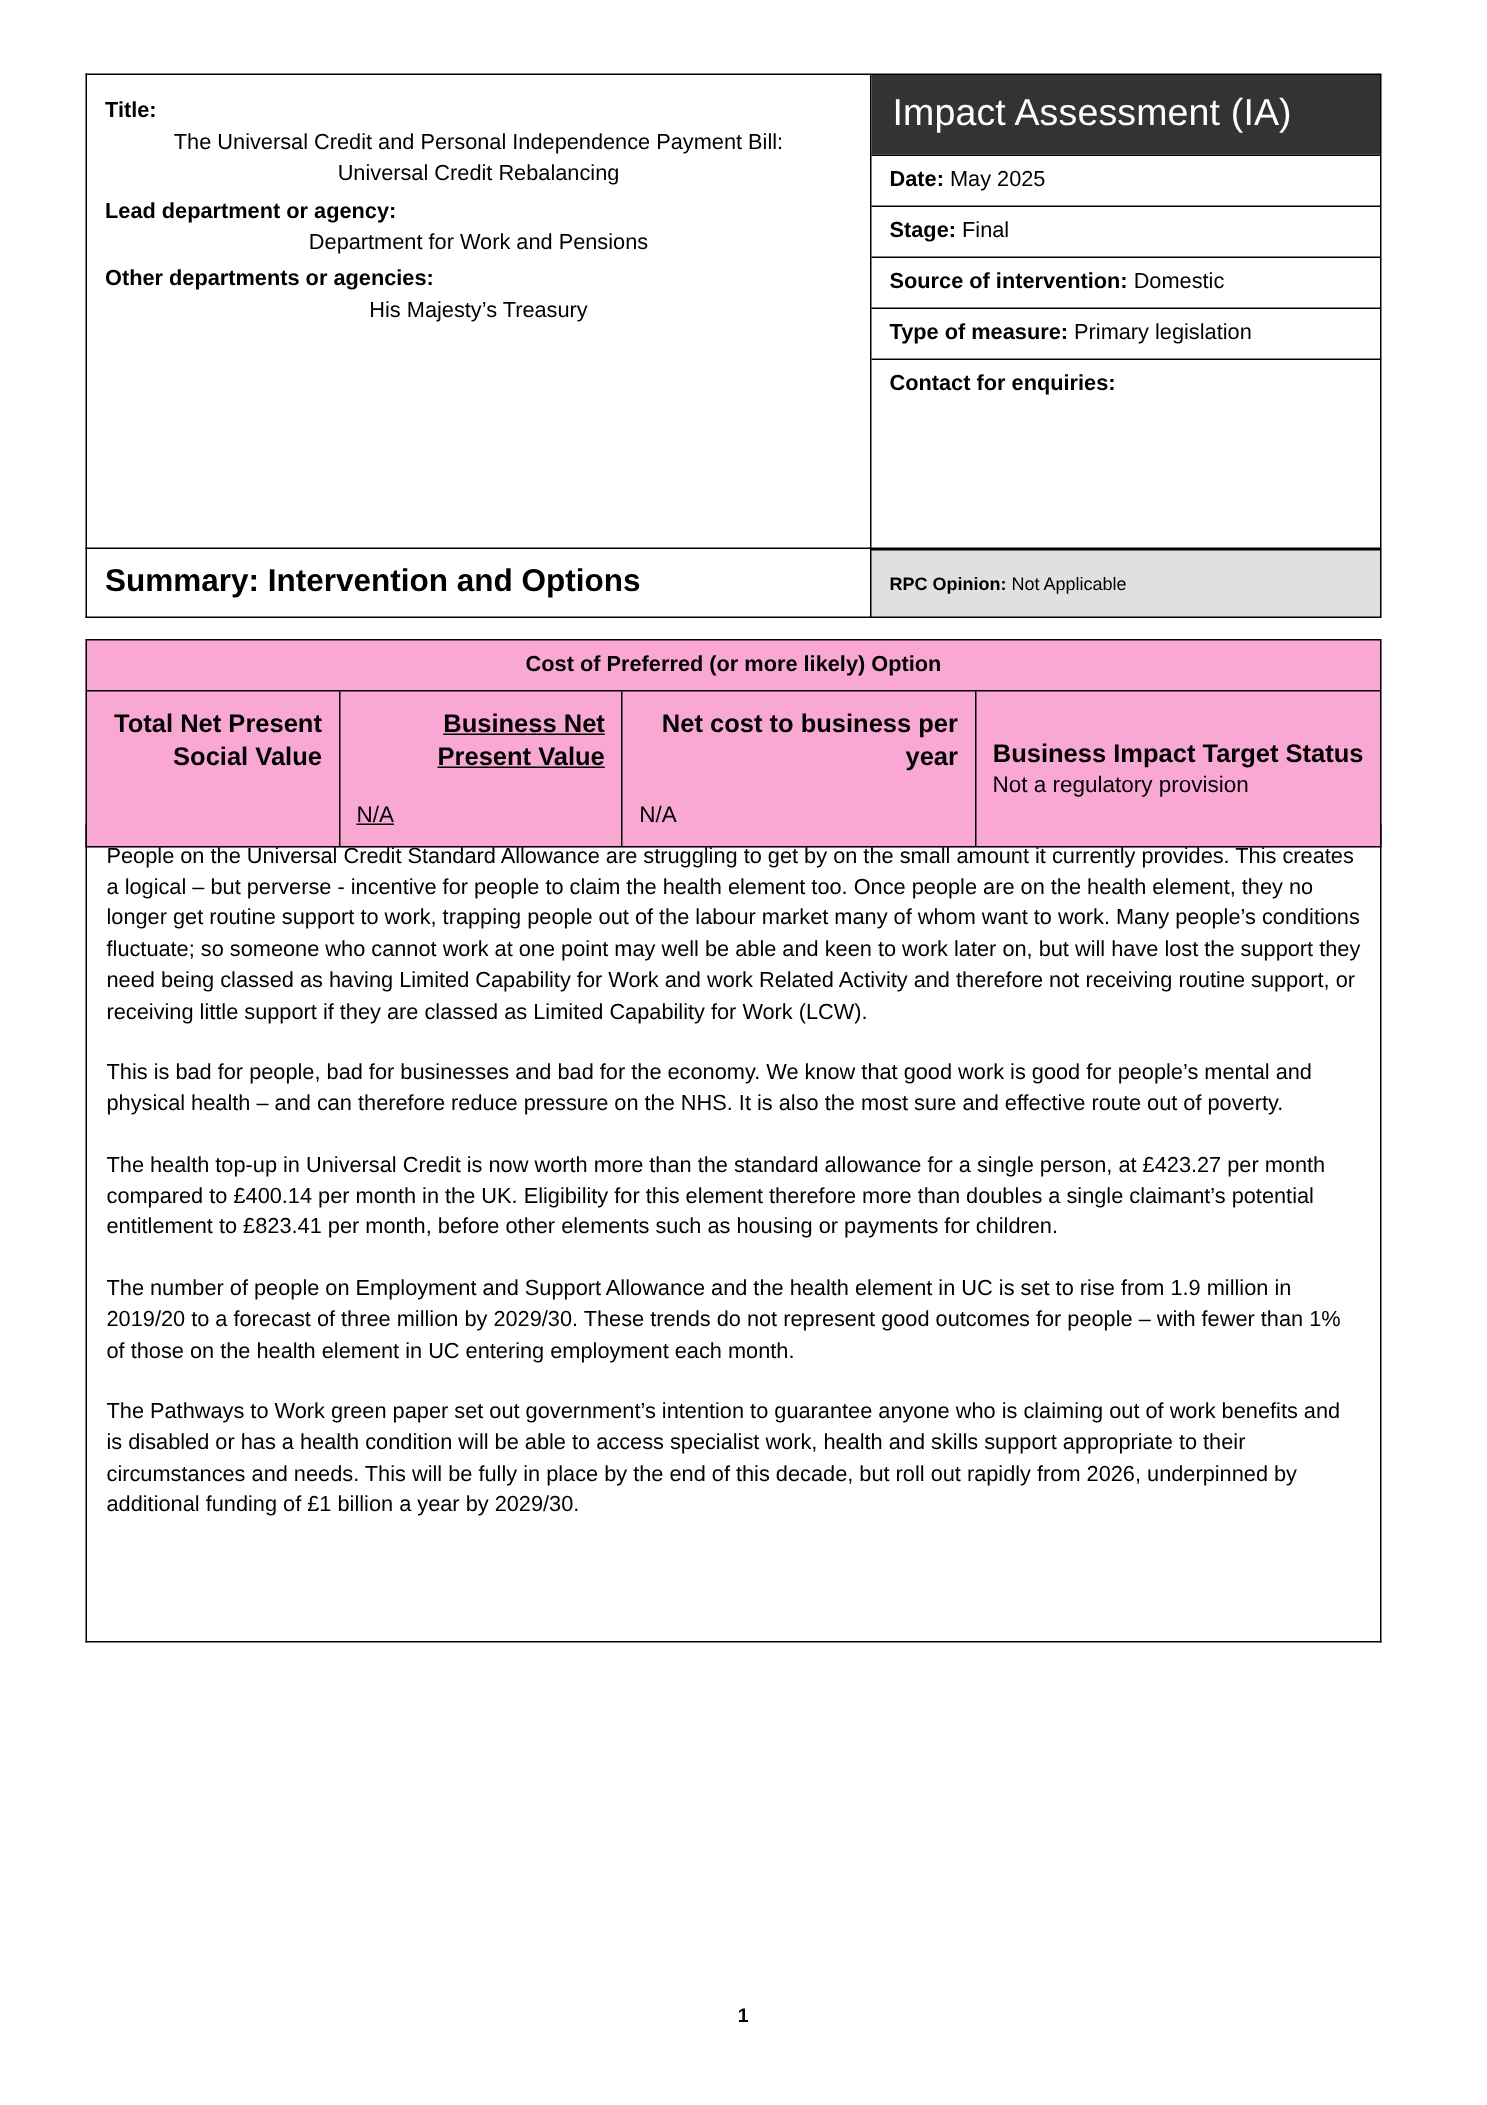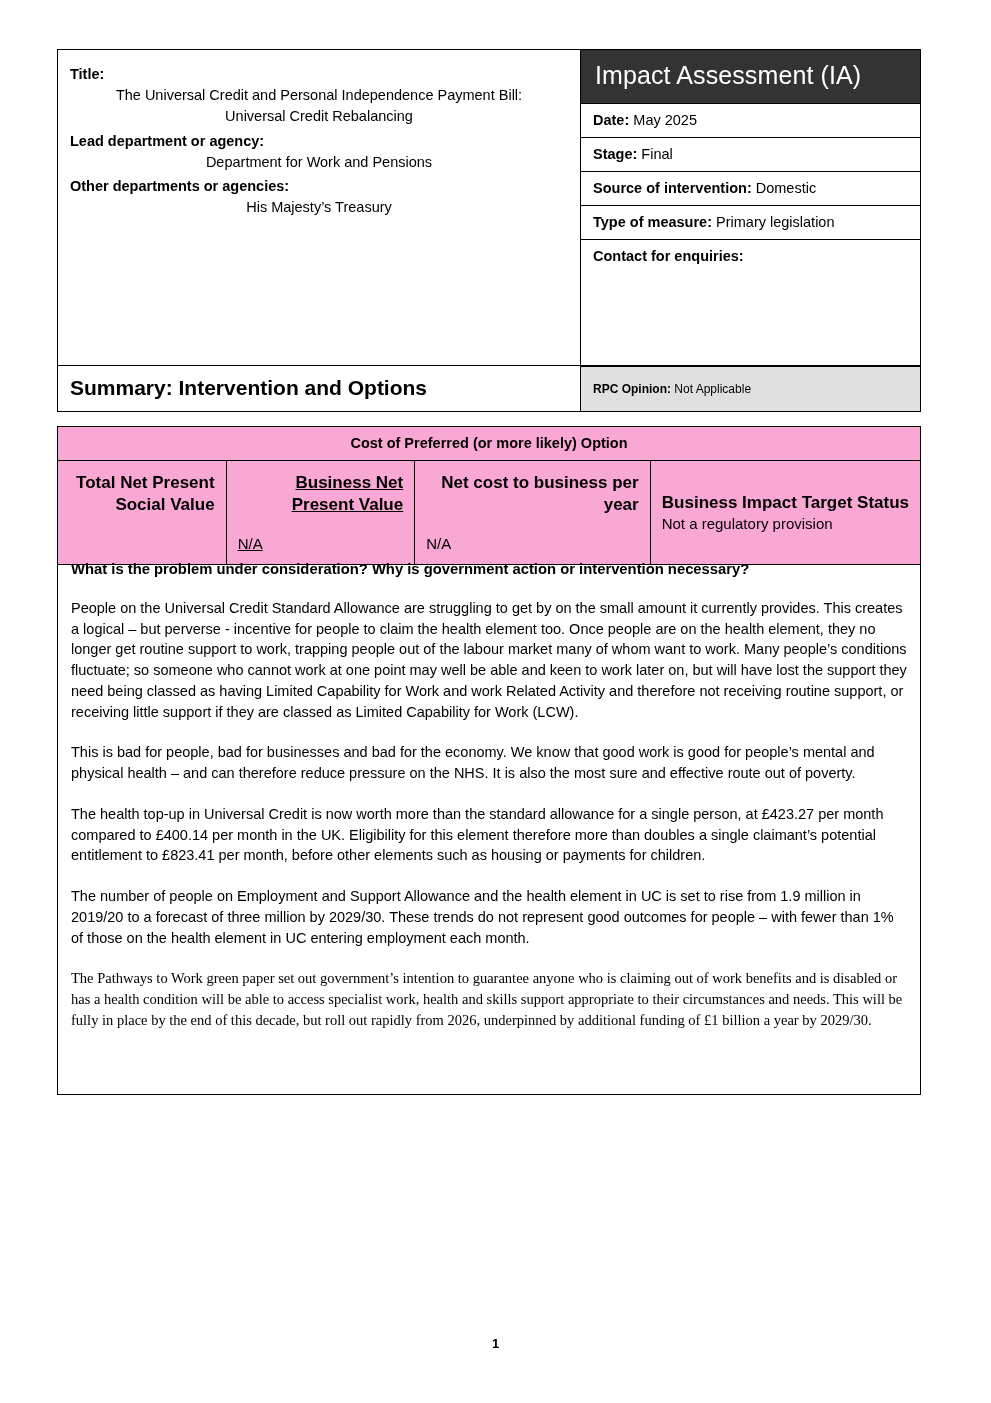--- a/index.html
+++ b/index.html
@@ -166,21 +166,21 @@
     font-weight: bold;
     font-size: 14.8px;
     margin-bottom: 21px;
   }
   .problem-box p {
     margin: 0 0 20px 0;
     font-size: 14.5px;
     line-height: 1.43;
     text-align: left;
   }
-  .problem-box p:last-child { margin-bottom: 0; font-family: Liberation Serif, serif; }
+  .problem-box p:last-child { margin-bottom: 0; }
 
   
   .page-num {
     position: absolute;
     left: 0;
     top: 1336px;
     width: 991px;
     text-align: center;
     font-size: 13px;
     font-weight: bold;
@@ -262,21 +262,20 @@
 
       <div class="cost-col c4">
         <div class="ch">Business Impact Target Status</div>
         <div class="cv">Not a regulatory provision</div>
       </div>
 
     </div>
   </div>
 
   <div class="problem-box">
-    <div class="problem-q">What is the problem under consideration? Why is government action or intervention necessary?</div>
     <p>People on the Universal Credit Standard Allowance are struggling to get by on the small amount it currently provides. This creates a logical – but perverse - incentive for people to claim the health element too. Once people are on the health element, they no longer get routine support to work, trapping people out of the labour market many of whom want to work. Many people’s conditions fluctuate; so someone who cannot work at one point may well be able and keen to work later on, but will have lost the support they need being classed as having Limited Capability for Work and work Related Activity and therefore not receiving routine support, or receiving little support if they are classed as Limited Capability for Work (LCW).</p>
     <p>This is bad for people, bad for businesses and bad for the economy. We know that good work is good for people’s mental and physical health – and can therefore reduce pressure on the NHS. It is also the most sure and effective route out of poverty.</p>
     <p>The health top-up in Universal Credit is now worth more than the standard allowance for a single person, at £423.27 per month compared to £400.14 per month in the UK. Eligibility for this element therefore more than doubles a single claimant’s potential entitlement to £823.41 per month, before other elements such as housing or payments for children.</p>
     <p>The number of people on Employment and Support Allowance and the health element in UC is set to rise from 1.9 million in 2019/20 to a forecast of three million by 2029/30. These trends do not represent good outcomes for people – with fewer than 1% of those on the health element in UC entering employment each month.</p>
     <p>The Pathways to Work green paper set out government’s intention to guarantee anyone who is claiming out of work benefits and is disabled or has a health condition will be able to access specialist work, health and skills support appropriate to their circumstances and needs. This will be fully in place by the end of this decade, but roll out rapidly from 2026, underpinned by additional funding of £1 billion a year by 2029/30.</p>
   </div>
 
   <div class="page-num">1</div>
 
 </div>

